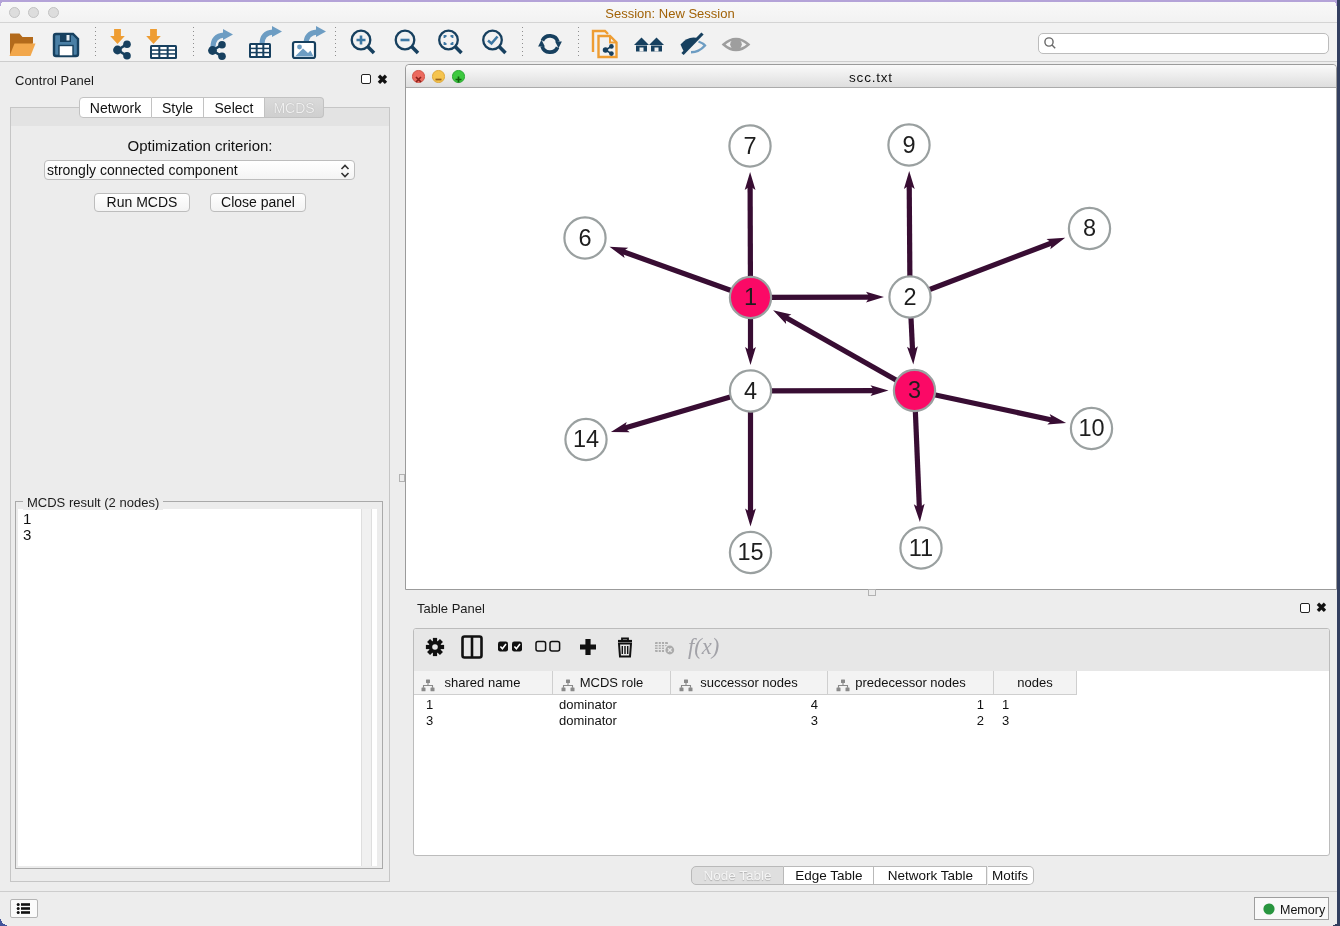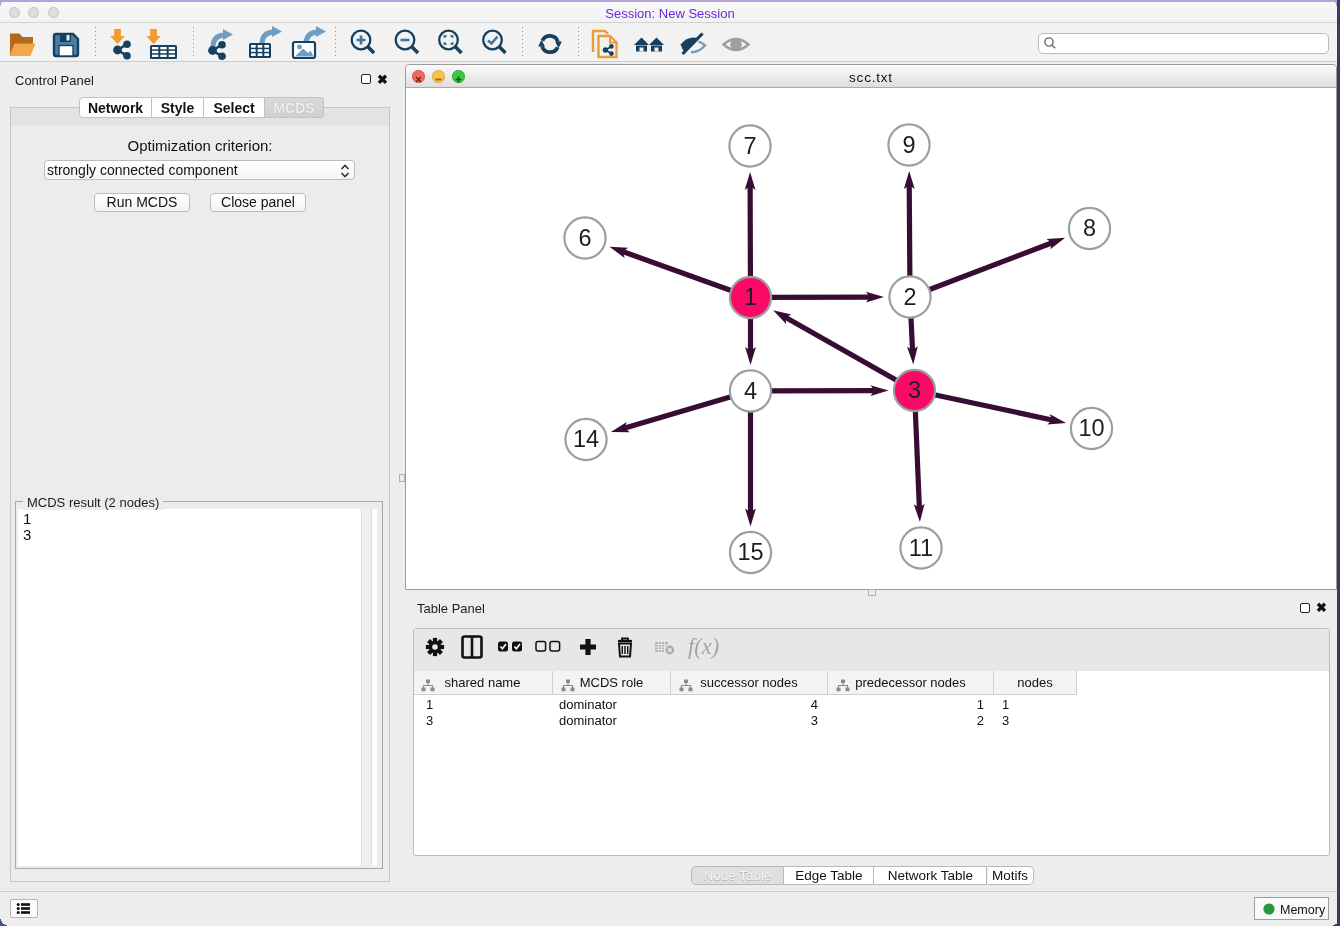--- a/index.html
+++ b/index.html
@@ -9,30 +9,30 @@
   
   #desk-top { left:0; top:0; width:1340px; height:2px; background:#b4a3d8; z-index:50; }
   #desk-right { left:1337px; top:0; width:3px; height:926px; background:#333f60; z-index:50; }
   #corner-tl { left:0; top:0; width:6px; height:6px; background:radial-gradient(circle at 100% 100%, rgba(0,0,0,0) 5.5px, #b4a3d8 5.5px); z-index:51; }
   #corner-tr { left:1331px; top:0; width:6px; height:6px; background:radial-gradient(circle at 0 100%, rgba(0,0,0,0) 5.5px, #b4a3d8 5.5px); z-index:51; }
   #corner-bl { left:0; top:919px; width:7px; height:7px; background:radial-gradient(circle at 100% 0, rgba(0,0,0,0) 6px, #41549b 6px); z-index:51; }
   #corner-br { left:1333px; top:919px; width:7px; height:7px; background:radial-gradient(circle at 0 0, rgba(0,0,0,0) 6px, #333f60 6px); z-index:51; }
   
   #titlebar { left:0; top:2px; width:1340px; height:21px; background:linear-gradient(#f8f8f8,#f2f2f2); border-bottom:1px solid #d4d4d4; }
   .tl-circle { width:11px; height:11px; border-radius:50%; background:#dddddd; border:1px solid #c3c3c3; top:7px; }
-  #wintitle { left:0; top:6px; width:1340px; text-align:center; font-size:13px; color:#6d28d9; }
+  #wintitle { left:0; top:6px; width:1340px; text-align:center; font-size:13px; color:#a16207; }
   
   #toolbar { left:0; top:23px; width:1340px; height:39px; background:#f2f2f2; border-bottom:1px solid #cdcdcd; }
   .tsep { top:27px; width:1px; height:31px; background-image:repeating-linear-gradient(#8f8f8f 0 1px, rgba(0,0,0,0) 1px 4px); }
   #searchbox { left:1038px; top:33px; width:291px; height:21px; background:#ffffff; border:1px solid #bcbcbc; border-radius:5px; }
   
   #cp-title { left:15px; top:73px; font-size:13px; color:#1c1c1c; }
   .float-btn { width:10px; height:10px; border:1.6px solid #222; border-radius:2px; background:#fff; }
   .close-x { font-size:13px; font-weight:bold; color:#111; }
-  .tab { position:absolute; top:97px; height:21px; background:#ffffff; border:1px solid #c2c2c2; border-left:none; font-size:14px; color:#111; text-align:center; line-height:20px;font-weight:bold; }
+  .tab { position:absolute; top:97px; height:21px; background:#ffffff; border:1px solid #c2c2c2; border-left:none; font-size:14px; color:#111; text-align:center; line-height:20px; }
   #cp-box { left:10px; top:107px; width:380px; height:775px; border:1px solid #c6c6c6; background:#ececec; }
   #cp-band { left:11px; top:108px; width:378px; height:18px; background:#e3e3e3; }
   #opt-label { left:10px; top:136.5px; width:380px; text-align:center; font-size:15px; color:#111; }
   #dropdown { left:44px; top:160px; width:311px; height:20px; background:linear-gradient(#ffffff,#f4f4f4); border:1px solid #bdbdbd; border-radius:4px; font-size:14px; color:#111; line-height:18px; padding-left:2px; }
   .cp-btn { position:absolute; top:193px; height:19px; background:linear-gradient(#ffffff,#f3f3f3); border:1px solid #bdbdbd; border-radius:4px; font-size:14px; color:#111; text-align:center; line-height:17px; }
   #mcds-group { left:15px; top:501px; width:368px; height:368px; border:1px solid #a9a9a9; }
   #mcds-legend { left:23px; top:495px; background:#ececec; padding:0 4px; font-size:13px; color:#1c1c1c; }
   #mcds-white { left:18px; top:509px; width:359px; height:357px; background:#ffffff; font-size:15px; color:#111; line-height:16px; padding:2px 0 0 5px; }
   #mcds-scroll { left:361px; top:509px; width:11px; height:357px; background:#f0f0f0; border-left:1px solid #dedede; border-right:1px solid #dedede; }
   

